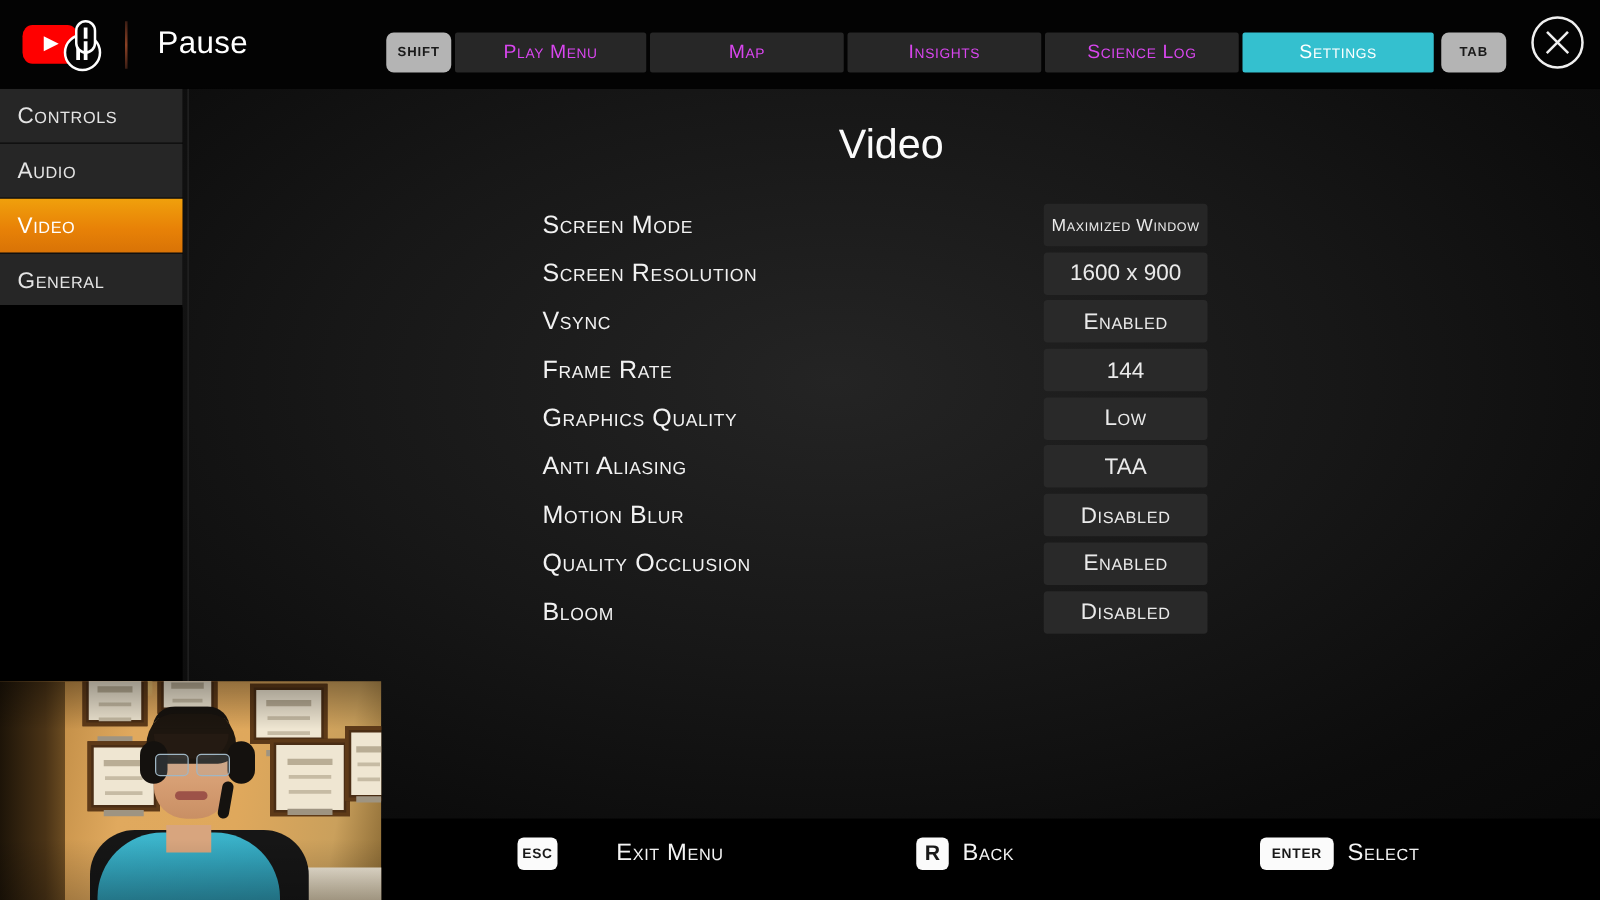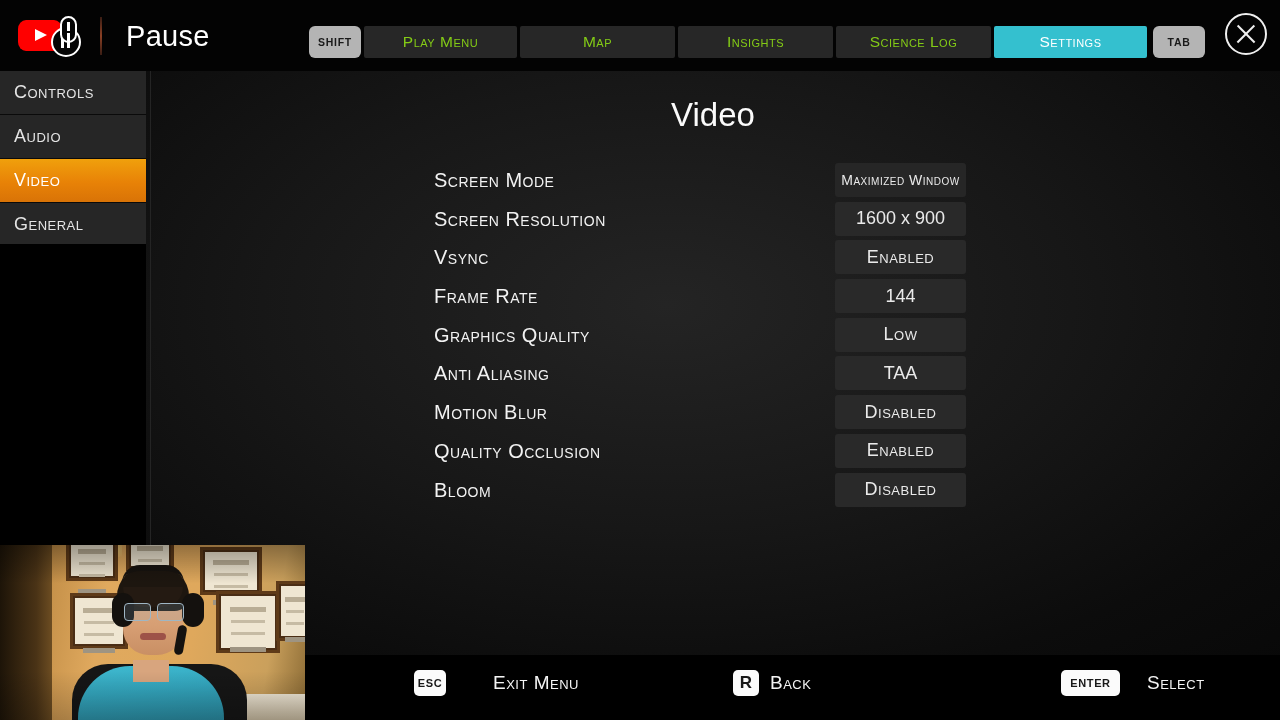--- a/index.html
+++ b/index.html
@@ -46,35 +46,35 @@
   .pause-top:after{
     content:""; position:absolute; left:5.2px; top:4px; width:2.6px; height:9px;
     background:#fff; box-shadow:0 11px 0 0 #fff;
   }
   #title-divider{
     position:absolute; left:100px; top:17px; width:2px; height:38px;
     background:linear-gradient(#3a1d14,#8a4024,#3a1d14);
   }
   #pause-title{
     position:absolute; left:126px; top:20px;
-    font-size:29px; font-weight:400; color:#fff; letter-spacing:.3px;
+    font-size:25px; font-weight:400; color:#fff; letter-spacing:.3px;
   }
 
   
   #tabs{ position:absolute; left:309px; top:26px; height:34px; display:flex; align-items:stretch; }
   .keycap{
     display:flex; align-items:center; justify-content:center;
     background:#b4b4b4; color:#1a1a1a; border-radius:6px;
     font-size:10.5px; font-weight:bold; letter-spacing:.7px;
   }
   #kc-shift{ width:52px; height:32px; margin-right:3px; }
   #kc-tab  { width:52px; height:32px; margin-left:3px; }
   .tab{
     display:flex; align-items:center; justify-content:center;
-    background:#272727; color:#84cc16; margin-right:3px;
+    background:#272727; color:#d946ef; margin-right:3px;
     font-size:15.5px; height:32px;
     border-radius:2px;
   }
   .tab.active{ background:#34c0cf; color:#ffffff; }
   #tab-play{ width:153px; } #tab-map{ width:155px; }
   #tab-insights{ width:155px; } #tab-science{ width:155px;text-align:right; }
   #tab-settings{ width:153px; }
 
   #close-btn{
     position:absolute; right:13px; top:13px; width:42px; height:42px;
@@ -149,21 +149,21 @@
   .hint{ position:absolute; top:15px; display:flex; align-items:center; }
   .hint .kb{
     background:#fbfbfb; color:#191919; border-radius:5px;
     display:flex; align-items:center; justify-content:center;
     font-size:11px; font-weight:bold; letter-spacing:.6px; height:26px;
   }
   .hint .kb.k-esc  { width:32px; }
   .hint .kb.k-r    { width:26px; font-size:17px; letter-spacing:0; }
   .hint .kb.k-enter{ width:59px; }
   .hint .ht{ margin-left:11px; font-size:19px; color:#f4f4f4; }
-  #hint-exit{ left:414px;gap:36px; } #hint-back{ left:733px; } #hint-select{ left:1061px;gap:16px; }
+  #hint-exit{ left:414px;gap:36px; } #hint-back{ left:733px; } #hint-select{ left:1008px; }
 
   
   #webcam{
     position:absolute; left:0; bottom:0; width:305px; height:175px;
     z-index:40; overflow:hidden; background:#3a2a18;
   }
   .wall{ position:absolute; inset:0;
     background:linear-gradient(100deg,#6a4a22 0%,#c08c45 14%,#e0a95e 34%,#dfa85c 62%,#caa05c 86%,#8a6a34 100%); }
   .wall-dark{ position:absolute; left:0; top:0; width:52px; height:175px;
     background:linear-gradient(90deg,#1d1408 0%,#4a3316 70%,#6d4d22 100%); }

